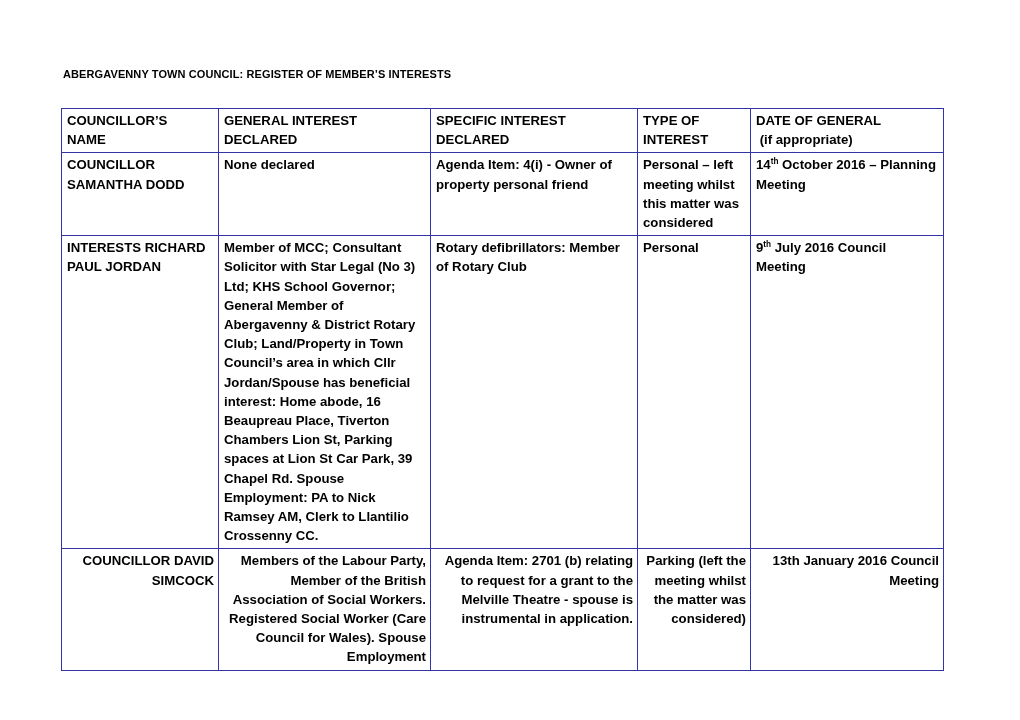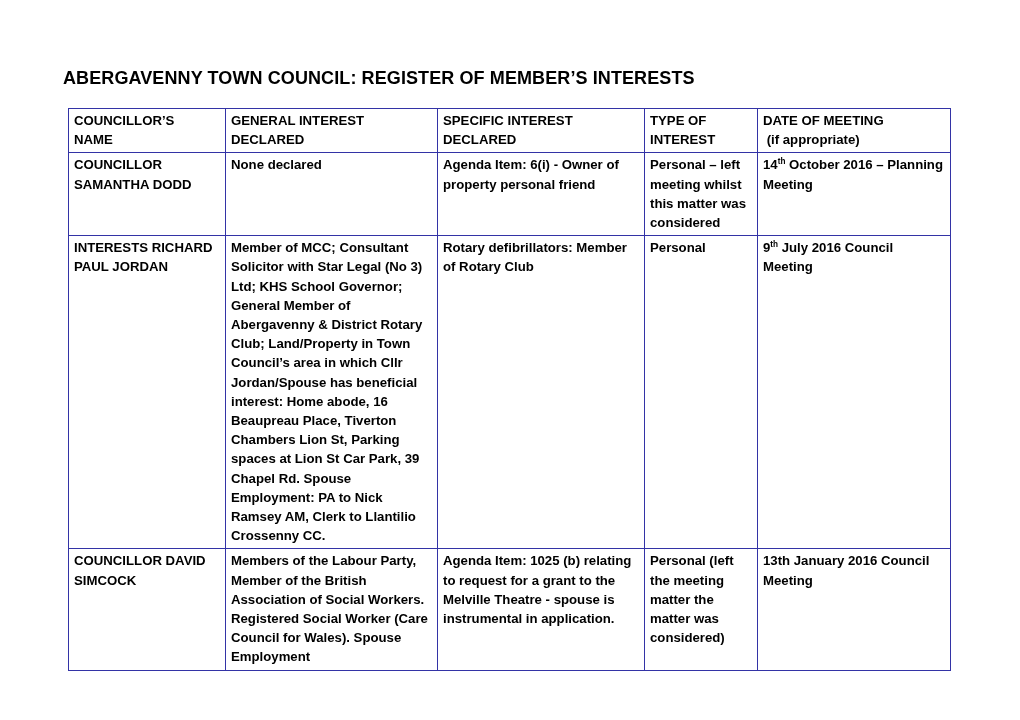--- a/index.html
+++ b/index.html
@@ -17,28 +17,28 @@
   .page {
     position: relative;
     width: 1020px;
     height: 720px;
     background: #ffffff;
   }
   .doc-title {
     position: absolute;
     left: 63px;
     top: 68px;
-    font-size: 18px;
+    font-size: 11px;
     font-weight: bold;
     letter-spacing: 0.1px;
     white-space: nowrap;
   }
   .register-table {
     position: absolute;
-    left: 68px;
+    left: 61px;
     top: 108px;
     width: 882px;
     border-collapse: collapse;
     table-layout: fixed;
   }
   .register-table td, .register-table th {
     border: 1.3px solid #3333a6;
     vertical-align: top;
     padding: 2px 4px 3px 5px;
     font-size: 13.2px;
@@ -60,21 +60,21 @@
     font-size: 0.62em;
     vertical-align: super;
     line-height: 0;
   }
   .pre {
     white-space: pre-wrap;
     text-align: right;
   }
   .row1 td { height: 72px; }
   .row2 td { height: 298px; }
-  .row3 td { height: 112px; }
+  .row3 td { height: 112px; text-align: right; }
 </style>
 </head>
 <body>
 
 <div class="page">
 
   <div class="doc-title">ABERGAVENNY TOWN COUNCIL:  REGISTER OF MEMBER’S INTERESTS</div>
 
   <table class="register-table">
     <colgroup>
@@ -88,49 +88,49 @@
       <tr>
         <th class="pre">COUNCILLOR’S
 NAME</th>
         <th class="pre">GENERAL INTEREST
 DECLARED</th>
         <th class="pre">SPECIFIC INTEREST
 DECLARED</th>
         <th class="pre">TYPE OF
 INTEREST</th>
         <th>
-          <span>DATE OF MEETING</span><br>
+          <span>DATE OF GENERAL</span><br>
           <span class="pre"> (if appropriate)</span>
         </th>
       </tr>
     </thead>
     <tbody>
       <tr class="row1">
         <td>COUNCILLOR SAMANTHA DODD</td>
         <td>None declared</td>
-        <td>Agenda Item:  6(i) -  Owner of property personal friend</td>
+        <td>Agenda Item:  4(i) -  Owner of property personal friend</td>
         <td>Personal – left meeting whilst this matter was considered</td>
         <td class="cell-date-center">
           <span>14</span><sup>th</sup><span> October 2016 – Planning Meeting</span>
         </td>
       </tr>
       <tr class="row2">
         <td>INTERESTS RICHARD PAUL JORDAN</td>
         <td>Member of MCC; Consultant Solicitor with Star Legal (No 3) Ltd;  KHS School Governor; General Member of Abergavenny &amp; District Rotary Club;  Land/Property in Town Council’s area in which Cllr Jordan/Spouse has beneficial interest: Home abode, 16 Beaupreau Place, Tiverton Chambers Lion St, Parking spaces at Lion St Car Park, 39 Chapel Rd.  Spouse Employment:  PA to Nick Ramsey AM, Clerk to Llantilio Crossenny CC.</td>
         <td>Rotary defibrillators: Member of Rotary Club</td>
         <td>Personal</td>
         <td>
           <span>9</span><sup>th</sup><span> July 2016 Council Meeting</span>
         </td>
       </tr>
       <tr class="row3">
         <td>COUNCILLOR DAVID SIMCOCK</td>
         <td>Members of the Labour Party, Member of the British Association of Social Workers. Registered Social Worker (Care Council for Wales). Spouse Employment</td>
-        <td>Agenda Item:  1025 (b) relating to request for a grant to the Melville Theatre - spouse is instrumental in application.</td>
-        <td>Personal (left the meeting matter the matter was considered)</td>
+        <td>Agenda Item:  2701 (b) relating to request for a grant to the Melville Theatre - spouse is instrumental in application.</td>
+        <td>Parking (left the meeting whilst the matter was considered)</td>
         <td>
           <span>13th January 2016 Council Meeting</span><sup></sup><span></span>
         </td>
       </tr>
     </tbody>
   </table>
 
 </div>
 
 </body></html>

